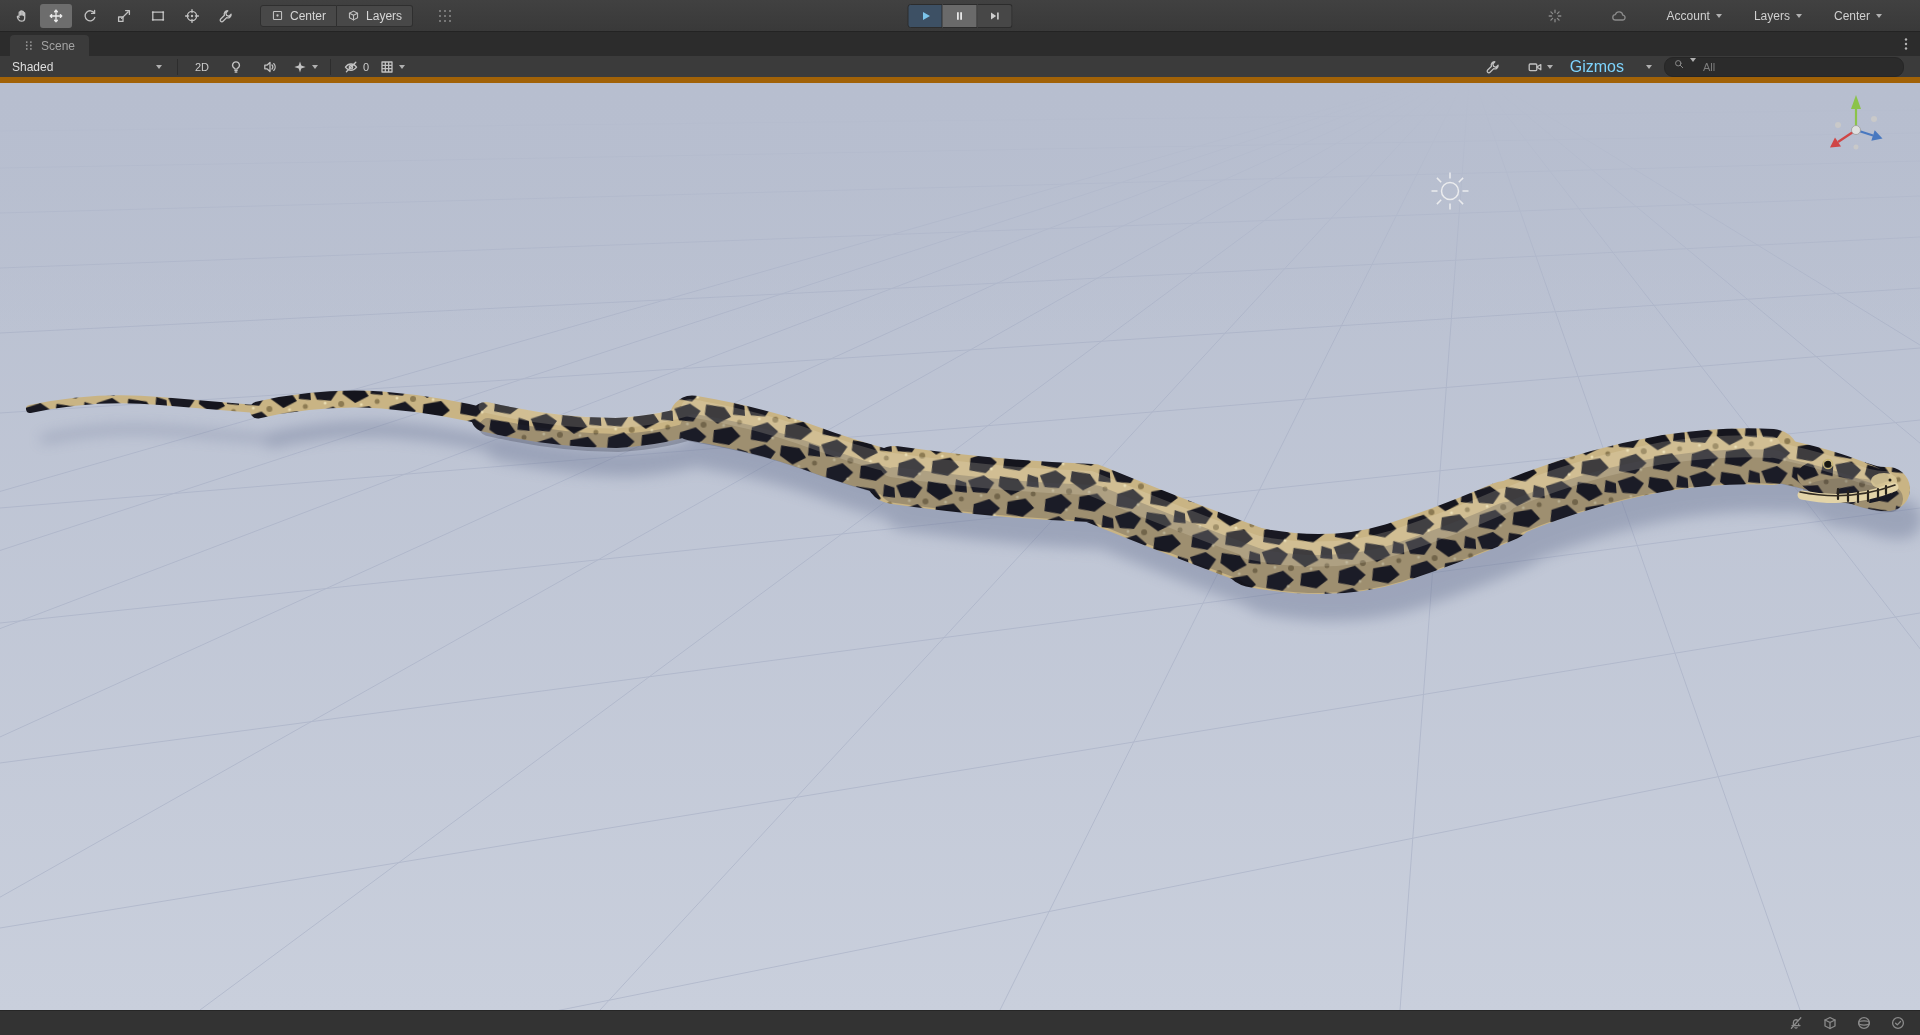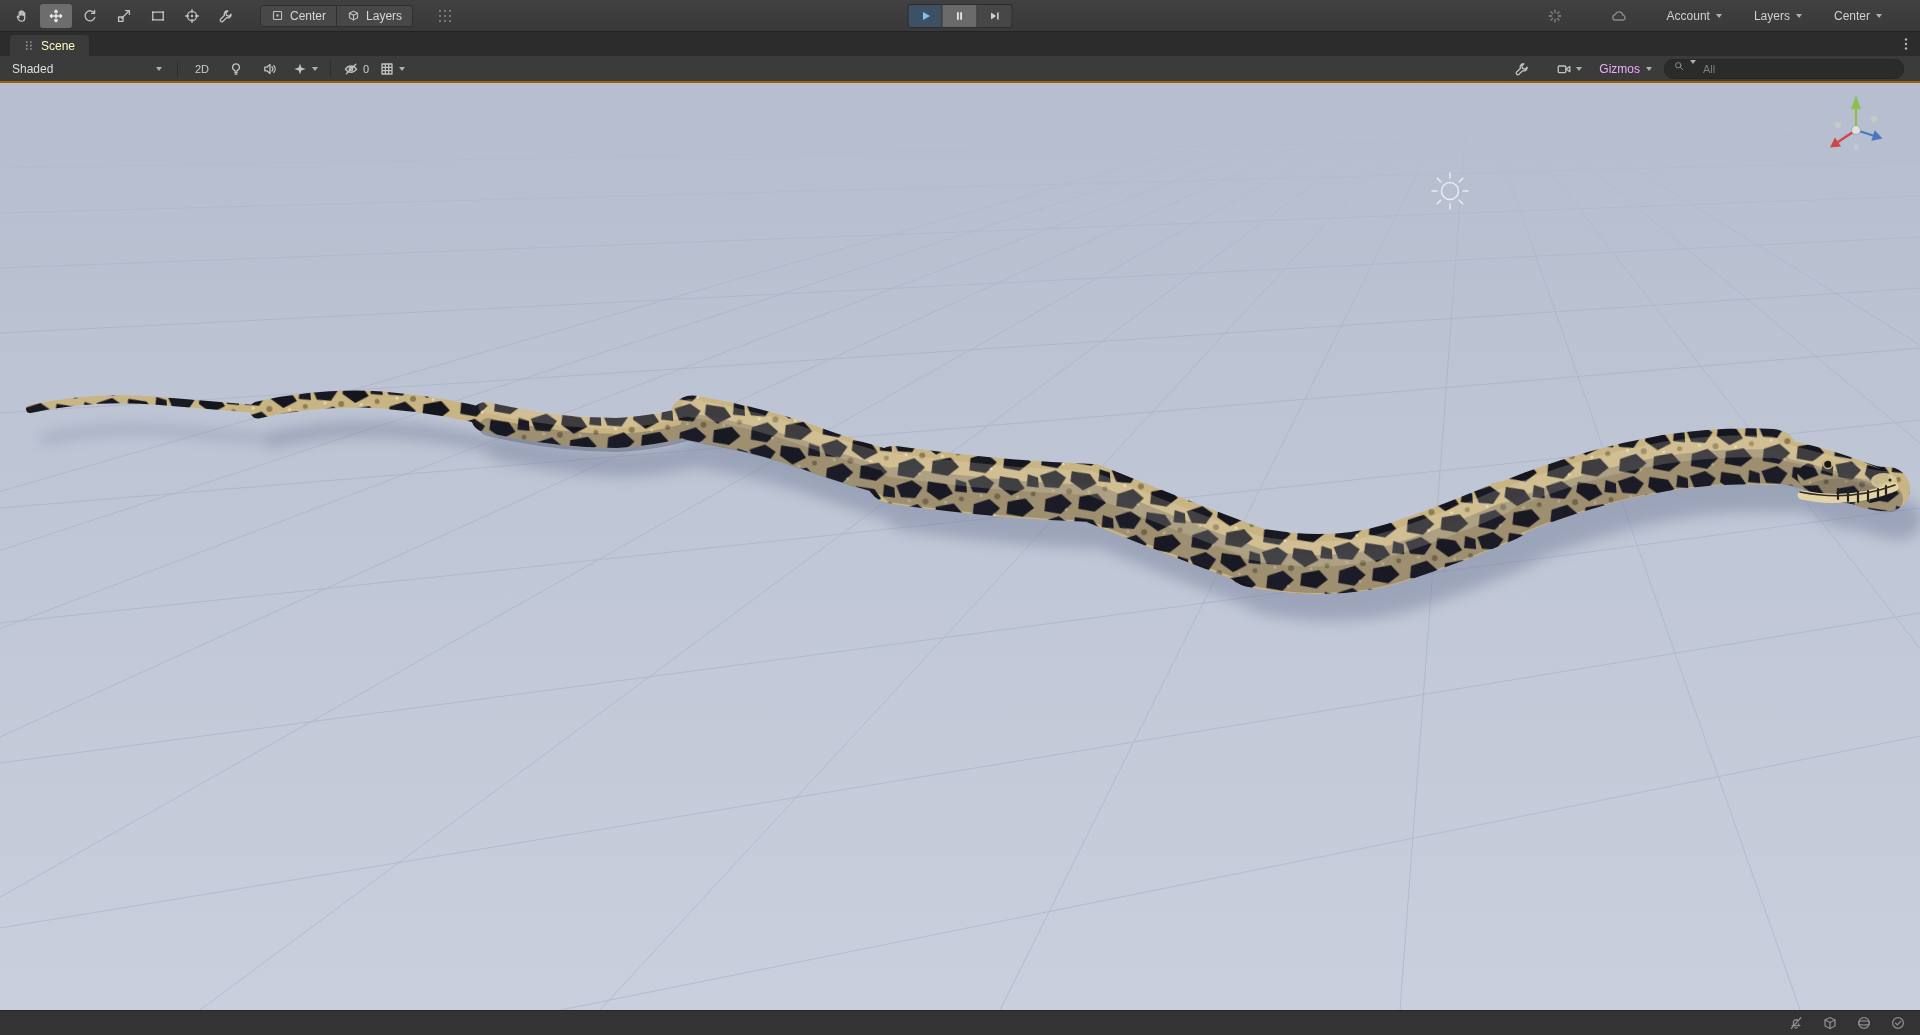--- a/index.html
+++ b/index.html
@@ -26,33 +26,33 @@
     display:flex;align-items:center;justify-content:center;}
   .pbtn.play{border-left-width:1px;border-radius:3px 0 0 3px;background:#3d5064;}
   .pbtn.pause{background:#6a6a6a;}
   .pbtn.step{border-radius:0 3px 3px 0;}
   .rcluster{margin-left:auto;display:flex;align-items:center;gap:32px;padding-right:38px;}
   .ddl{display:flex;align-items:center;gap:6px;color:#d0d0d0;font-size:12px;height:24px;}
 
   
   .tabbar{height:24px;min-height:24px;background:#2c2c2c;display:flex;align-items:flex-end;position:relative;}
   .tab{height:21px;margin-left:10px;background:#3b3b3b;border-radius:4px 4px 0 0;display:flex;align-items:center;gap:6px;
-    padding:0 14px;color:#fef9c3;font-size:12px;}
+    padding:0 14px;color:#a3a3a3;font-size:12px;}
   .kebab{position:absolute;right:6px;top:4px;width:16px;height:16px;display:flex;align-items:center;justify-content:center;}
 
   
-  .scenebar{height:23px;min-height:27px;box-sizing:border-box;background:#3b3b3b;border-bottom:2px solid #a16207;
+  .scenebar{height:23px;min-height:27px;box-sizing:border-box;background:#3b3b3b;border-bottom:6px solid #a16207;
     display:flex;align-items:center;justify-content:space-between;padding:0 4px;}
   .sb-left{display:flex;align-items:center;height:100%;}
   .shadedbtn{width:150px;display:flex;justify-content:space-between;align-items:center;padding:0 8px;color:#dedede;font-size:12px;height:100%;}
   .sbtn{height:21px;min-width:24px;display:flex;align-items:center;justify-content:center;gap:4px;color:#cccccc;
     font-size:11px;padding:0 5px;border-radius:2px;}
   .vsep{width:1px;height:16px;background:#2d2d2d;margin:0 7px;}
   .sb-right{display:flex;align-items:center;gap:12px;padding-right:12px;}
-  .gizbtn{display:flex;align-items:center;gap:6px;color:#f0abfc;font-size:12px;}
+  .gizbtn{display:flex;align-items:center;gap:22px;color:#7dd3fc;font-size:16px;}
   .searchbox{width:222px;height:18px;background:#2b2b2b;border:1px solid #262626;border-radius:9px;display:flex;
     gap:5px;padding:0 8px;}
   .searchbox input{flex:1;min-width:0;background:transparent;border:none;outline:none;color:#bbbbbb;font-size:11px;}
   .searchbox input::placeholder{color:#7d7d7d;}
 
   
   .viewport{flex:1;position:relative;background:linear-gradient(var(--viewport-top,#b7becf),var(--viewport-bottom,#c9cfdc));}
   .vp-svg{position:absolute;inset:0;width:100%;height:100%;display:block;}
 
   

